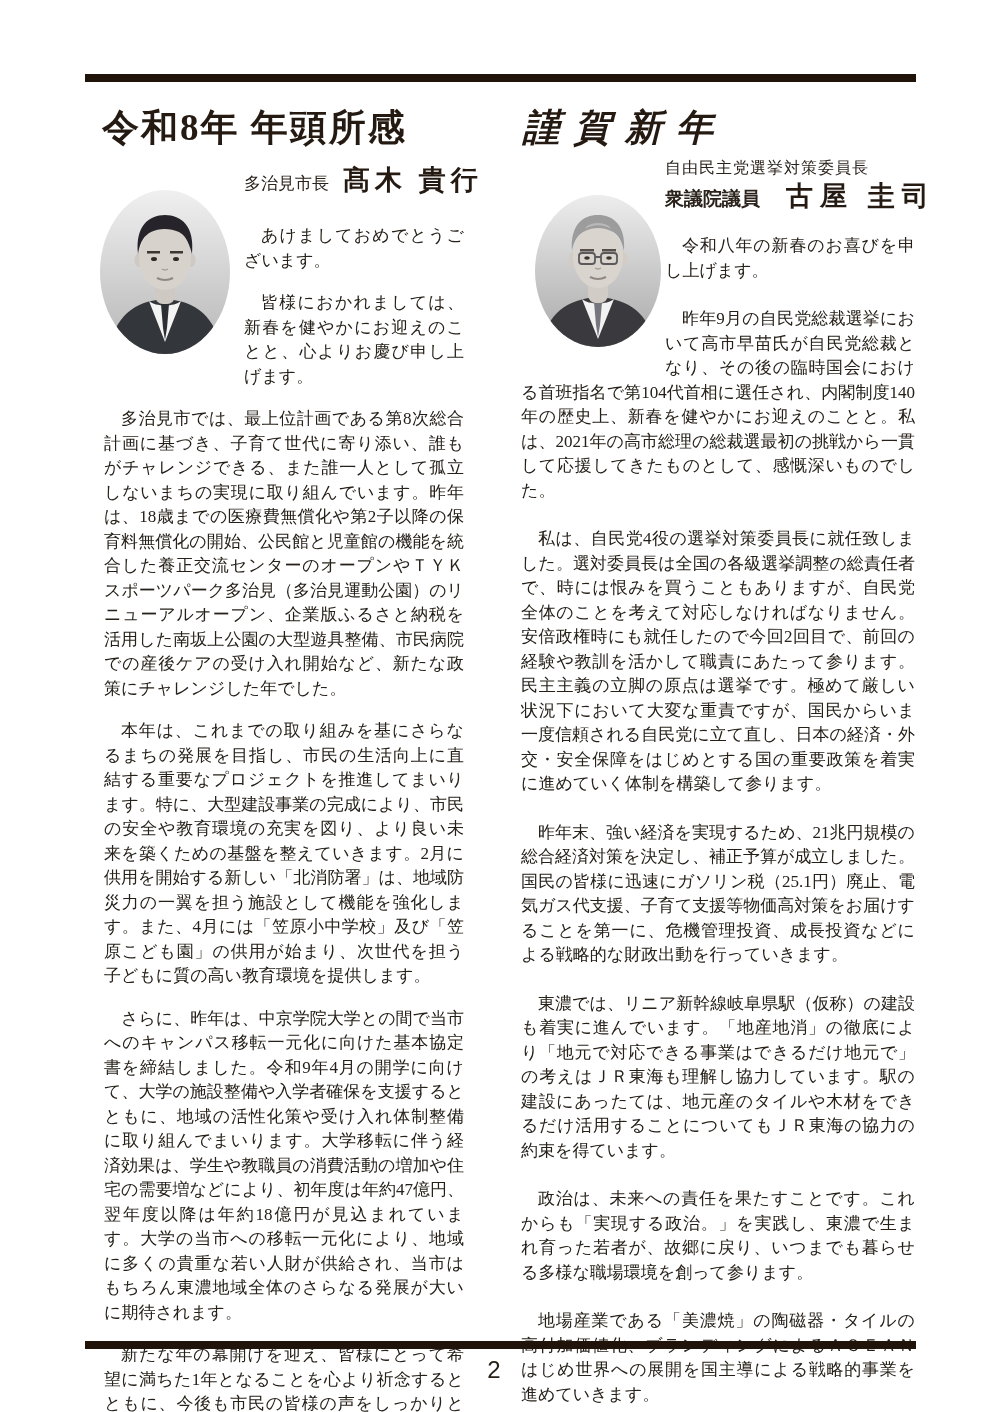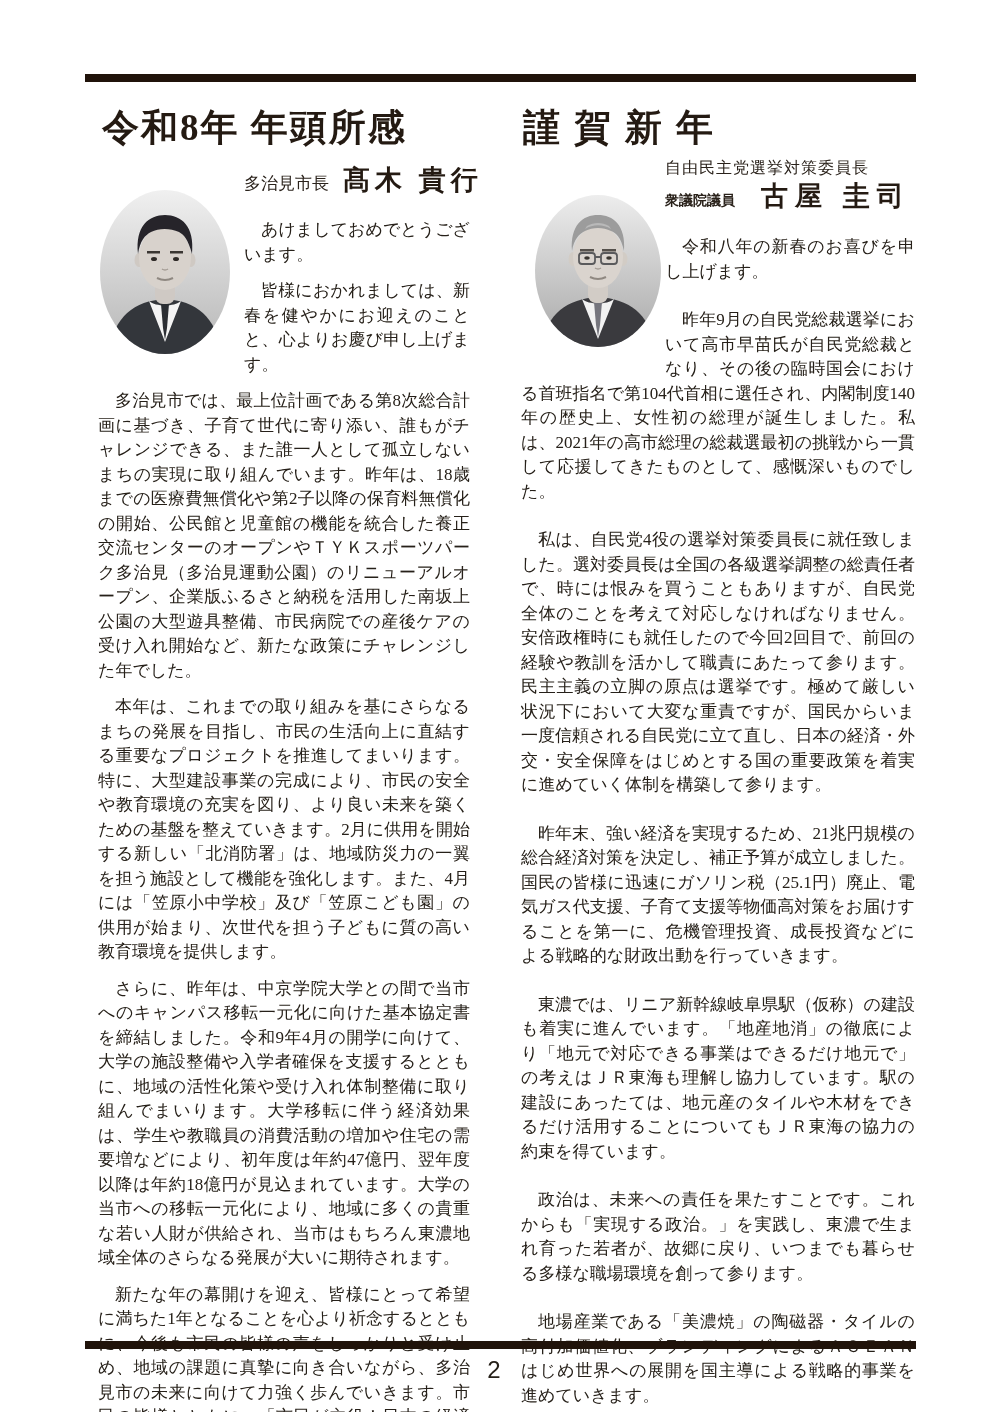--- a/index.html
+++ b/index.html
@@ -42,21 +42,21 @@
 
   .title {
     margin: 0 0 8px 0;
     font-weight: bold;
     font-size: 37px;
     line-height: 44px;
     color: #241a12;
     white-space: nowrap;
   }
   .title-left  { padding-left: 16px; letter-spacing: 2px; }
-  .title-right { padding-left: 2px;  letter-spacing: 14px; }
+  .title-right { padding-left: 2px;  letter-spacing: 14px; font-style: italic; }
 
   .photo-float {
     float: left;
   }
   .photo-float-left  { width: 158px; height: 217px; }
   .photo-float-right { width: 144px; height: 210px; }
   .photo-float-left  svg { margin: 32px 0 0 14px; display: block; }
   .photo-float-right svg { margin: 37px 0 0 14px; display: block; }
 
   .byline-left {
@@ -84,35 +84,35 @@
     line-height: 20px;
     letter-spacing: 1px;
     color: #2a221b;
     white-space: nowrap;
   }
   .byline-right .byline-roleline {
     line-height: 36px;
     white-space: nowrap;
   }
   .byline-right .byline-role {
-    font-size: 14px;
+    font-size: 19px;
     font-weight: bold;
     color: #2a221b;
   }
   .byline-right .byline-name {
     font-size: 27px;
     letter-spacing: 7px;
     font-weight: 600;
     margin-left: 26px;
     color: #241a12;
   }
 
   .body { font-size: 17px; line-height: 24.5px; }
   .body-p {
-    margin: 12px;
+    margin: 18px;
     text-indent: 1em;
     text-align: justify;
     text-justify: inter-character;
   }
   .col-right .body-p { margin: 16px 0 24px 0; }
 </style>
 </head>
 <body>
 
 <div class="page">
@@ -208,21 +208,21 @@
 
     <div class="byline byline-right">
       <div class="byline-org">自由民主党選挙対策委員長</div>
       <div class="byline-roleline">
         <span class="byline-role">衆議院議員</span><span class="byline-name">古屋 圭司</span>
       </div>
     </div>
 
     <div class="body">
         <p class="body-p">令和八年の新春のお喜びを申し上げます。</p>
-        <p class="body-p">昨年9月の自民党総裁選挙において高市早苗氏が自民党総裁となり、その後の臨時国会における首班指名で第104代首相に選任され、内閣制度140年の歴史上、女性初の総理が誕生しました。私は、2021年の高市総理の総裁選最初の挑戦から一貫して応援してきたものとして、感慨深いものでした。</p>
+        <p class="body-p">昨年9月の自民党総裁選挙において高市早苗氏が自民党総裁となり、その後の臨時国会における首班指名で第104代首相に選任され、内閣制度140年の歴史上、新春を健やかにお迎えのことと。私は、2021年の高市総理の総裁選最初の挑戦から一貫して応援してきたものとして、感慨深いものでした。</p>
         <p class="body-p">私は、自民党4役の選挙対策委員長に就任致しました。選対委員長は全国の各級選挙調整の総責任者で、時には恨みを買うこともありますが、自民党全体のことを考えて対応しなければなりません。安倍政権時にも就任したので今回2回目で、前回の経験や教訓を活かして職責にあたって参ります。民主主義の立脚の原点は選挙です。極めて厳しい状況下において大変な重責ですが、国民からいま一度信頼される自民党に立て直し、日本の経済・外交・安全保障をはじめとする国の重要政策を着実に進めていく体制を構築して参ります。</p>
         <p class="body-p">昨年末、強い経済を実現するため、21兆円規模の総合経済対策を決定し、補正予算が成立しました。国民の皆様に迅速にガソリン税（25.1円）廃止、電気ガス代支援、子育て支援等物価高対策をお届けすることを第一に、危機管理投資、成長投資などによる戦略的な財政出動を行っていきます。</p>
         <p class="body-p">東濃では、リニア新幹線岐阜県駅（仮称）の建設も着実に進んでいます。「地産地消」の徹底により「地元で対応できる事業はできるだけ地元で」の考えはＪＲ東海も理解し協力しています。駅の建設にあったては、地元産のタイルや木材をできるだけ活用することについてもＪＲ東海の協力の約束を得ています。</p>
         <p class="body-p">政治は、未来への責任を果たすことです。これからも「実現する政治。」を実践し、東濃で生まれ育った若者が、故郷に戻り、いつまでも暮らせる多様な職場環境を創って参ります。</p>
         <p class="body-p">地場産業である「美濃焼」の陶磁器・タイルの高付加価値化、ブランディングによるＡＳＥＡＮはじめ世界への展開を国主導による戦略的事業を進めていきます。</p>
       </div>
   </section>
 
   <div class="rule rule-bottom"></div>
   <div class="page-number">2</div>

